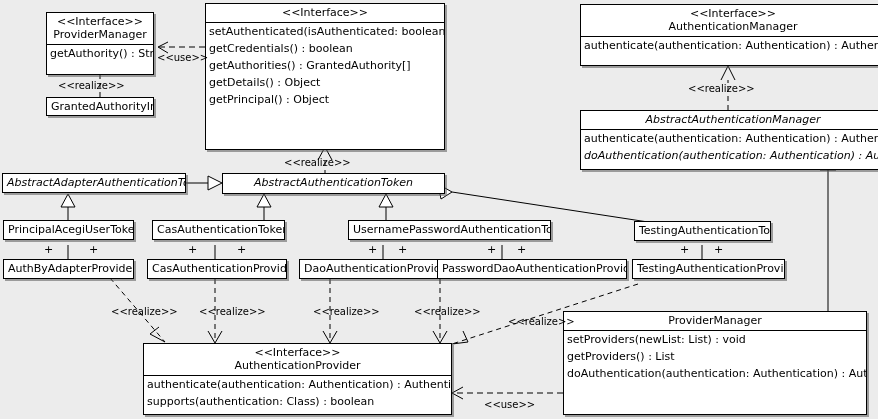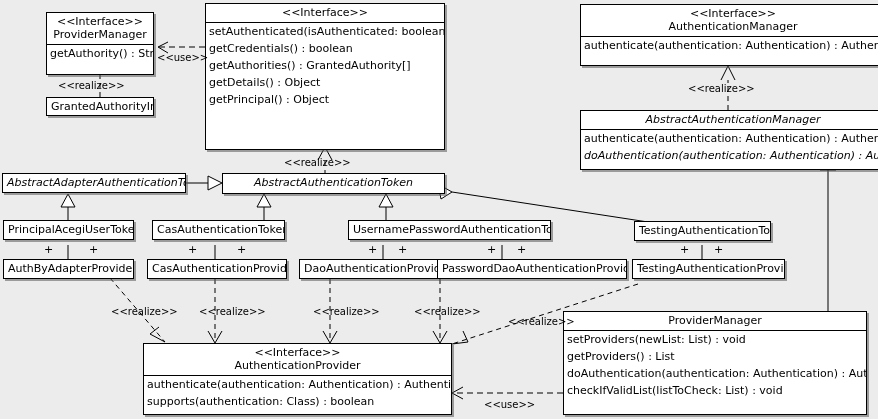--- a/index.html
+++ b/index.html
@@ -327,21 +327,20 @@
 
   <div class="uml" style="left:563px;top:311px;width:304px;height:104px;">
     <div class="hdr">
       <div class="cname">ProviderManager</div>
     </div>
     <div class="sep"></div>
     <div class="members">
       <div class="mrow">setProviders(newList: List) : void</div>
       <div class="mrow">getProviders() : List</div>
       <div class="mrow">doAuthentication(authentication: Authentication) : Authentication</div>
-      <div class="mrow">checkIfValidList(listToCheck: List) : void</div>
     </div>
   </div>
 
   <div class="lbl" style="left:157px;top:52px;">&lt;&lt;use&gt;&gt;</div>
 
   <div class="lbl" style="left:58px;top:80px;">&lt;&lt;realize&gt;&gt;</div>
 
   <div class="lbl" style="left:284px;top:157px;">&lt;&lt;realize&gt;&gt;</div>
 
   <div class="lbl" style="left:688px;top:83px;">&lt;&lt;realize&gt;&gt;</div>

